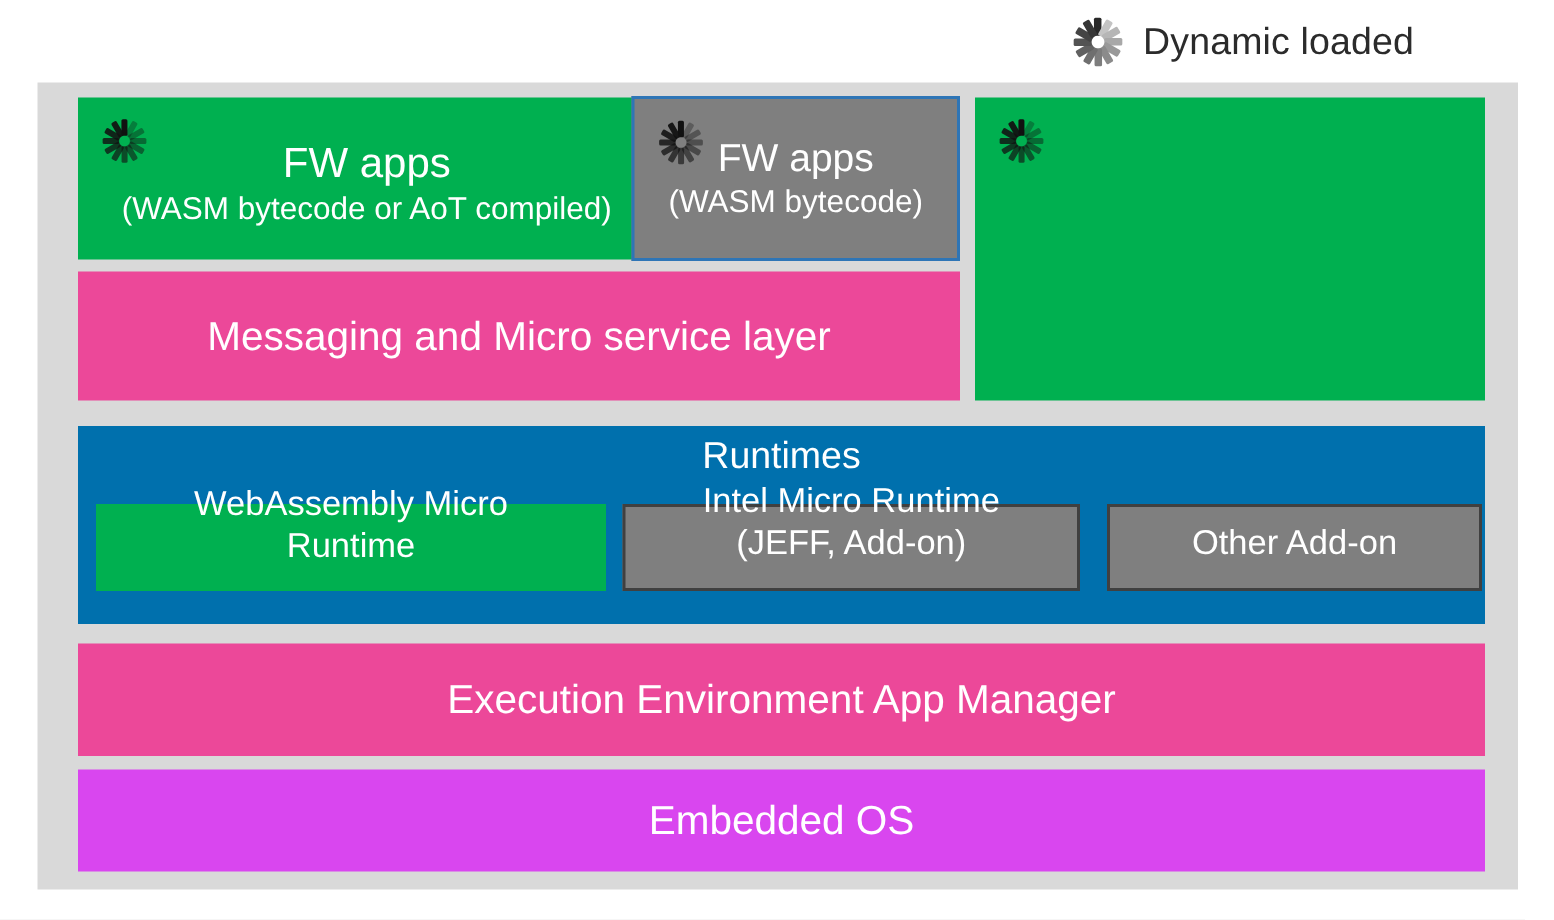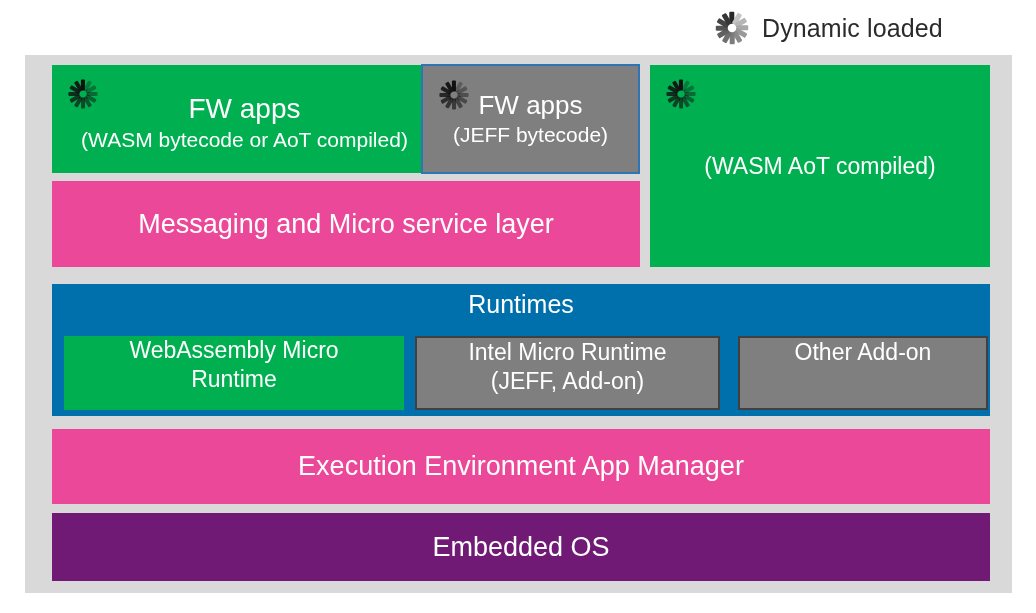--- a/index.html
+++ b/index.html
@@ -71,21 +71,21 @@
     justify-content: center;
     text-align: left;
     line-height: 1.12;
   }
   .box .line1 { display: block; }
   .box .line2 { display: block; }
 
   .green { background: #00B050; }
   .blue  { background: #ec4899; }
   .gray  { background: #7F7F7F; }
-  .darkgray { background: #701a75; }
+  .darkgray { background: #d946ef; }
 
   .bd-blue { border: 2px solid #2E75B6; }
   .bd-dark { border: 2px solid #404040; }
 
   
   #fw-apps-wasm {
     left: 27px; top: 10px; width: 385px; height: 108px;
     padding-top: 6px;
   }
   #fw-apps-wasm .line1 { font-size: 28px; }
@@ -118,29 +118,29 @@
     position: absolute;
     left: 0; top: 6px; width: 100%;
     text-align: center;
     color: #ffffff;
     font-size: 25px;
   }
   .rt-box {
     position: absolute;
     box-sizing: border-box;
     top: 52px;
-    height: 74px;
+    height: 58px;
     color: #ffffff;
     display: flex;
-    align-items: flex-start;
+    align-items: flex-end;
     justify-content: center;
     text-align: center;
     font-size: 23px;
     line-height: 1.25;
-    padding: 0 6px;
+    padding: 16px 6px;
   }
   #rt-wasm  { left: 12px;  width: 340px; }
   #rt-intel { left: 363px; width: 305px; }
   #rt-other { left: 686px; width: 250px; }
 
   #eeam {
     left: 27px; top: 374px; width: 938px; height: 75px;
     font-size: 27px;
   }
   #embedded-os {
@@ -205,39 +205,38 @@
         <i style="transform: translate(-50%, 0px) rotate(300deg) translateY(34%); background: rgb(17, 17, 17); opacity: 0.5;"></i>
         <i style="transform: translate(-50%, 0px) rotate(330deg) translateY(34%); background: rgb(17, 17, 17); opacity: 0.56;"></i>
         <i style="transform: translate(-50%, 0px) rotate(360deg) translateY(34%); background: rgb(17, 17, 17); opacity: 0.63;"></i>
         <i style="transform: translate(-50%, 0px) rotate(390deg) translateY(34%); background: rgb(17, 17, 17); opacity: 0.69;"></i>
         <i style="transform: translate(-50%, 0px) rotate(420deg) translateY(34%); background: rgb(17, 17, 17); opacity: 0.75;"></i>
         <i style="transform: translate(-50%, 0px) rotate(450deg) translateY(34%); background: rgb(17, 17, 17); opacity: 0.81;"></i>
         <i style="transform: translate(-50%, 0px) rotate(480deg) translateY(34%); background: rgb(17, 17, 17); opacity: 0.88;"></i>
         <i style="transform: translate(-50%, 0px) rotate(510deg) translateY(34%); background: rgb(17, 17, 17); opacity: 0.94;"></i>
       </span>
     <span class="line1">FW apps</span>
-    <span class="line2">(JEFF bytecode)</span>
+    <span class="line2">(WASM bytecode)</span>
   </div>
 
   <div class="box green" id="dynamical-fw-modules">
     <span class="spinner spin-sm spin-in-box">
         <i style="transform: translate(-50%, 0px) rotate(180deg) translateY(34%); background: rgb(17, 17, 17); opacity: 1;"></i>
         <i style="transform: translate(-50%, 0px) rotate(210deg) translateY(34%); background: rgb(17, 17, 17); opacity: 0.31;"></i>
         <i style="transform: translate(-50%, 0px) rotate(240deg) translateY(34%); background: rgb(17, 17, 17); opacity: 0.38;"></i>
         <i style="transform: translate(-50%, 0px) rotate(270deg) translateY(34%); background: rgb(17, 17, 17); opacity: 0.44;"></i>
         <i style="transform: translate(-50%, 0px) rotate(300deg) translateY(34%); background: rgb(17, 17, 17); opacity: 0.5;"></i>
         <i style="transform: translate(-50%, 0px) rotate(330deg) translateY(34%); background: rgb(17, 17, 17); opacity: 0.56;"></i>
         <i style="transform: translate(-50%, 0px) rotate(360deg) translateY(34%); background: rgb(17, 17, 17); opacity: 0.63;"></i>
         <i style="transform: translate(-50%, 0px) rotate(390deg) translateY(34%); background: rgb(17, 17, 17); opacity: 0.69;"></i>
         <i style="transform: translate(-50%, 0px) rotate(420deg) translateY(34%); background: rgb(17, 17, 17); opacity: 0.75;"></i>
         <i style="transform: translate(-50%, 0px) rotate(450deg) translateY(34%); background: rgb(17, 17, 17); opacity: 0.81;"></i>
         <i style="transform: translate(-50%, 0px) rotate(480deg) translateY(34%); background: rgb(17, 17, 17); opacity: 0.88;"></i>
         <i style="transform: translate(-50%, 0px) rotate(510deg) translateY(34%); background: rgb(17, 17, 17); opacity: 0.94;"></i>
       </span>
-    <span class="line2">(WASM AoT compiled)</span>
   </div>
 
   <div class="box blue" id="messaging-layer">
     <span>Messaging and Micro service layer</span>
   </div>
 
   <div id="runtimes">
     <div id="runtimes-title">Runtimes</div>
 
     <div class="rt-box green" id="rt-wasm">

